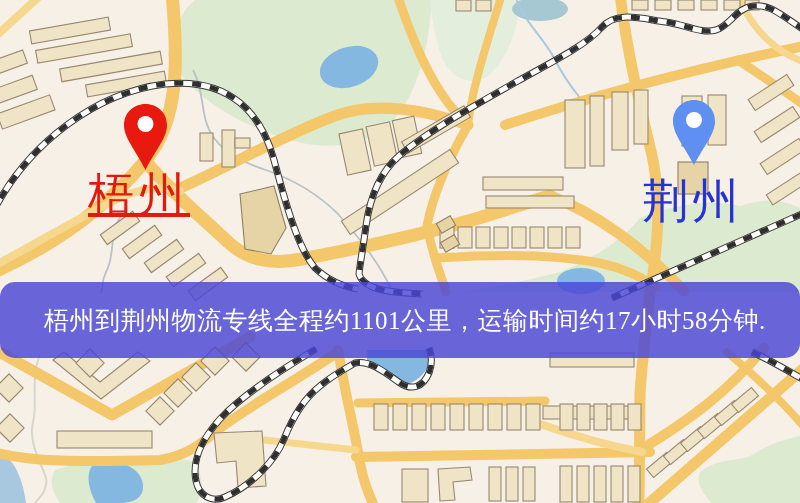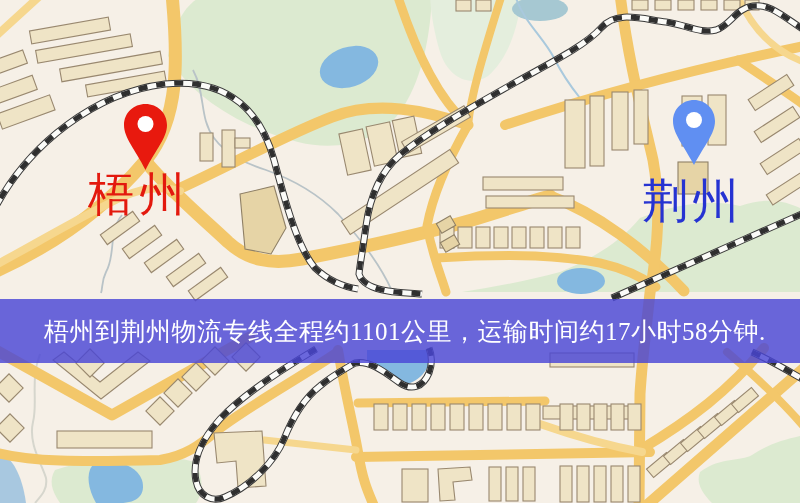--- a/index.html
+++ b/index.html
@@ -15,25 +15,25 @@
   .bld{fill:#efe4c6;stroke:#99886f;stroke-width:1.1;}
   .bld2{fill:#e6d4a6;stroke:#8f8066;stroke-width:1.1;}
   .grn{fill:#dcead0;stroke:none;}
   .grn2{fill:#e4eedd;stroke:none;}
   .wtr{fill:#84b8e0;stroke:none;}
   .strm{fill:none;stroke:#b9c3c7;stroke-width:1.8;}
   .path2{fill:none;stroke:#d6d6cd;stroke-width:2;}
   .strm3{fill:none;stroke:#a9c9dd;stroke-width:2;}
   
   .city-label{position:absolute;line-height:1;white-space:nowrap;}
-  .city-label.wz{left:88px;top:172px;font-size:46px;letter-spacing:5px;color:#e3190e;}
+  .city-label.wz{left:88px;top:172px;font-size:46px;letter-spacing:5px;color:#e3190e;text-decoration:underline;}
   .city-label.jz{left:642px;top:178px;font-size:47px;letter-spacing:3px;color:#2633d2;}
   
-  .banner{position:absolute;left:0;top:299px;width:800px;height:64px;
-          background:rgba(73,70,213,0.82);display:flex;align-items:center;}
+  .banner{position:absolute;left:0;top:282px;width:800px;height:76px;
+          background:rgba(73,70,213,0.82);display:flex;align-items:center;border-radius:15px;}
   .banner span{color:#ffffff;font-size:25px;letter-spacing:0.5px;padding-left:44px;
                white-space:nowrap;}
 </style>
 </head>
 <body>
 
 <div class="stage">
 
 <svg width="800" height="503" viewBox="0 0 800 503">
 

